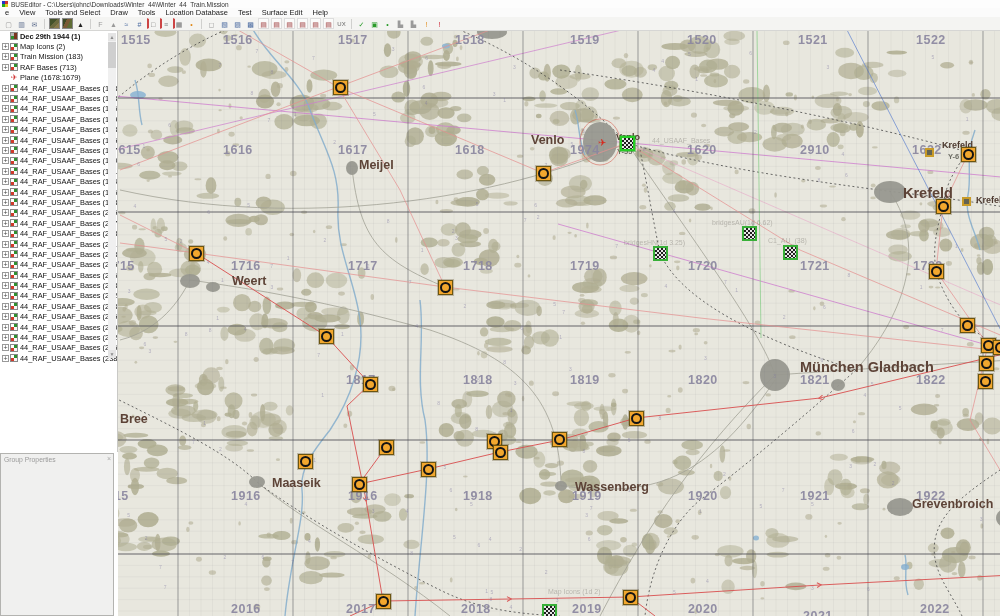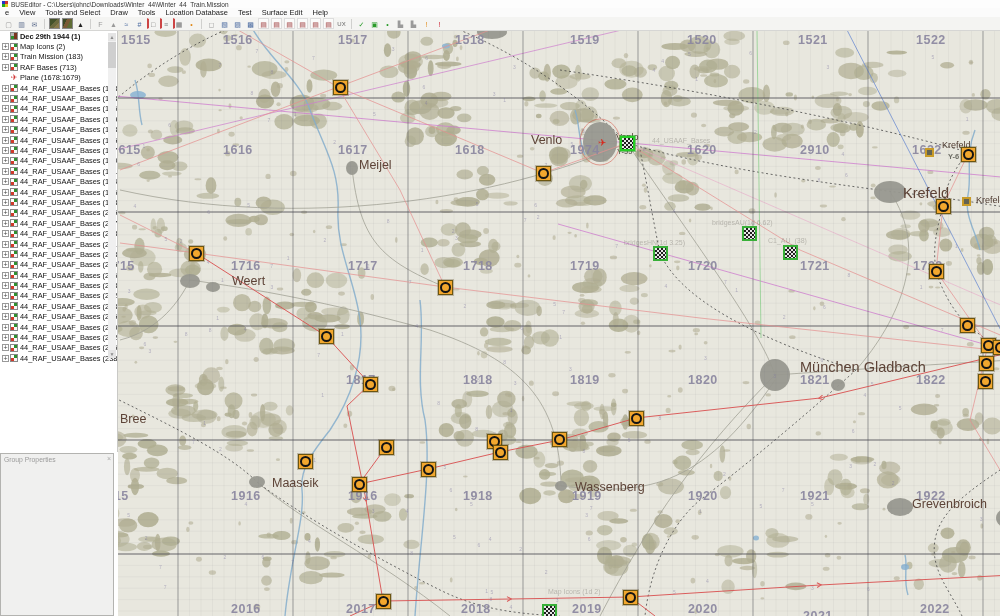--- a/index.html
+++ b/index.html
@@ -53,21 +53,21 @@
     border:1px solid #b3b3b0;box-sizing:border-box;font-size:6.6px;color:#333;}
   #gp-title{height:11px;line-height:11px;padding-left:3px;color:#9b9b9b;font-size:6.8px;}
   #gp-close{position:absolute;right:2px;top:1px;color:#aaa;font-size:7px;}
 
   
   #map{position:absolute;left:118px;top:31px;width:882px;height:585px;overflow:hidden;
     background:#e8e7de;}
   #map svg{position:absolute;left:0;top:0;}
   .grid-num{position:absolute;font-size:12.5px;font-weight:bold;color:#8b87a0;opacity:.92;
     white-space:nowrap;letter-spacing:.5px;}
-  .city{position:absolute;font-weight:normal;color:#5d4337;white-space:nowrap;}
+  .city{position:absolute;font-weight:bold;color:#5d4337;white-space:nowrap;}
   .city.lg{font-size:14.5px;}
   .city.md{font-size:12.5px;}
   .city.sm{font-size:9px;color:#4e3a30;}
   .city.code{font-size:7.5px;font-weight:bold;color:#6e6e66;}
   .faint-label{position:absolute;font-size:7px;color:#55504a;opacity:.33;white-space:nowrap;}
   .icn-y{position:absolute;width:15px;height:15px;background:#f2a72e;border:1px solid #6b5510;
     box-sizing:border-box;display:flex;align-items:center;justify-content:center;
     box-shadow:0 0 0 1px rgba(60,40,0,.25);}
   .icn-y i{display:block;width:7px;height:7px;border:2.2px solid #141414;border-radius:50%;}
   .icn-g{position:absolute;width:15px;height:15px;border:2px solid #38b038;box-sizing:border-box;

